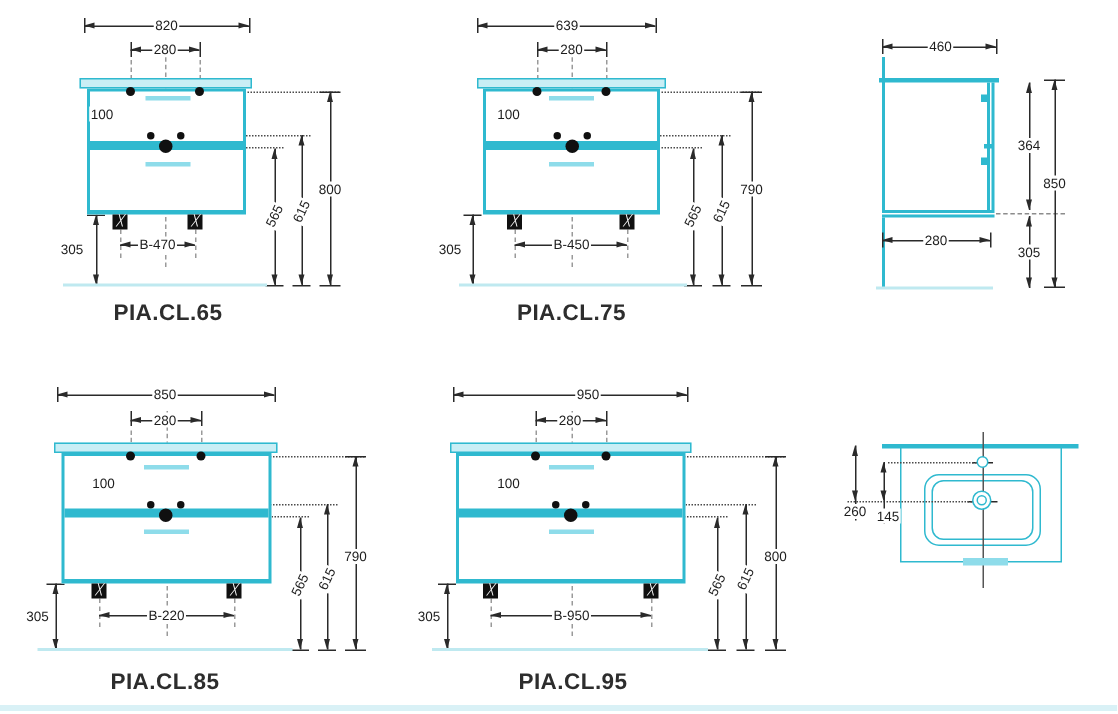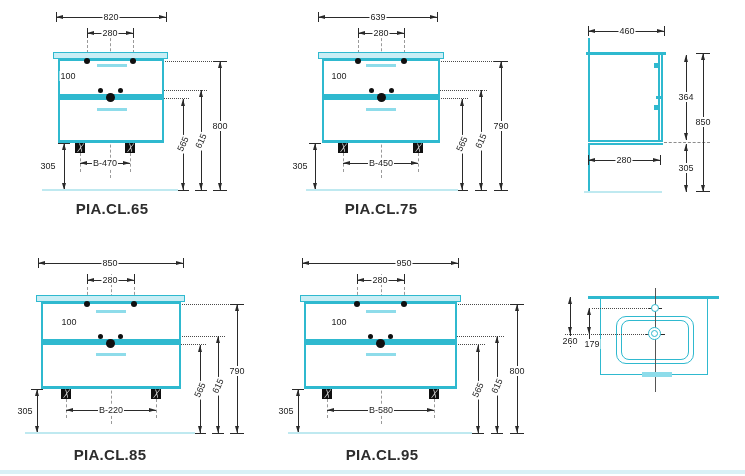--- a/index.html
+++ b/index.html
@@ -283,21 +283,21 @@
     <i class="c floor" style="left:25px;top:432px;width:170px"></i>
     <b class="c lbl" style="left:110px;top:446px">PIA.CL.85</b>
   </div>
 
   <div>
     <i class="c vl" style="left:302px;top:258px;height:10px"></i>
     <i class="c vl" style="left:458px;top:258px;height:10px"></i>
     <i class="c hl" style="left:302px;top:263px;width:156px"></i>
     <i class="c arl" style="left:302px;top:260.5px"></i>
     <i class="c arr" style="left:451px;top:260.5px"></i>
-    <b class="c dt" style="left:404px;top:263px">950</b>
+    <b class="c dt" style="left:392px;top:263px">950</b>
     <i class="c vl" style="left:357px;top:274px;height:10px"></i>
     <i class="c vl" style="left:404px;top:274px;height:10px"></i>
     <i class="c hl" style="left:357px;top:280px;width:47px"></i>
     <i class="c arl" style="left:357px;top:277.5px"></i>
     <i class="c arr" style="left:397px;top:277.5px"></i>
     <b class="c dt" style="left:380px;top:280px">280</b>
     <i class="c counter" style="left:300px;top:295px;width:161px;height:7px"></i>
     <i class="c cab" style="left:304px;top:302px;width:153px;height:87px"></i>
     <i class="c divbar" style="left:306px;top:339px;width:149px;height:6px"></i>
     <i class="c hdl" style="left:366px;top:310px;width:30px;height:3px"></i>
@@ -337,21 +337,21 @@
     <i class="c hl" style="left:510px;top:304px;width:14px"></i>
     <i class="c hl" style="left:510px;top:433px;width:14px"></i>
     <b class="c dt" style="left:517px;top:371px">800</b>
     <i class="c foot" style="left:322px;top:389px"></i>
     <i class="c foot" style="left:429px;top:389px"></i>
     <i class="c vdash" style="left:327px;top:399px;height:19px"></i>
     <i class="c vdash" style="left:434px;top:399px;height:19px"></i>
     <i class="c hl" style="left:327px;top:410px;width:107px"></i>
     <i class="c arl" style="left:327px;top:407.5px"></i>
     <i class="c arr" style="left:427px;top:407.5px"></i>
-    <b class="c dt" style="left:381px;top:410px">B-580</b>
+    <b class="c dt" style="left:381px;top:410px">B-950</b>
     <i class="c vl" style="left:298px;top:389px;height:44px"></i>
     <i class="c aru" style="left:296px;top:389px"></i>
     <i class="c ard" style="left:296px;top:426px"></i>
     <i class="c hl" style="left:292px;top:389px;width:12px"></i>
     <b class="c dt" style="left:286px;top:411px">305</b>
     <i class="c floor" style="left:288px;top:432px;width:184px"></i>
     <b class="c lbl" style="left:382px;top:446px">PIA.CL.95</b>
   </div>
 
   <div>
@@ -367,18 +367,18 @@
     <i class="c circ" style="left:651px;top:330px;width:7px;height:7px"></i>
     <i class="c hd" style="left:592px;top:308px;width:59px"></i>
     <i class="c hd" style="left:565px;top:334px;width:83px"></i>
     <i class="c vl" style="left:570px;top:297px;height:50px"></i>
     <i class="c aru" style="left:568px;top:297px"></i>
     <i class="c ard" style="left:568px;top:327px"></i>
     <b class="c dt" style="left:570px;top:341px">260</b>
     <i class="c vl" style="left:589px;top:308px;height:41px"></i>
     <i class="c aru" style="left:587px;top:308px"></i>
     <i class="c ard" style="left:587px;top:327px"></i>
-    <b class="c dt" style="left:592px;top:344px">179</b>
+    <b class="c dt" style="left:592px;top:344px">145</b>
     <i class="c hdl" style="left:642px;top:372px;width:30px;height:5px"></i>
   </div>
 
   <i class="c" style="left:0;top:470px;width:745px;height:4px;background:#d9f1f6"></i>
 </div>
 
 </body></html>

